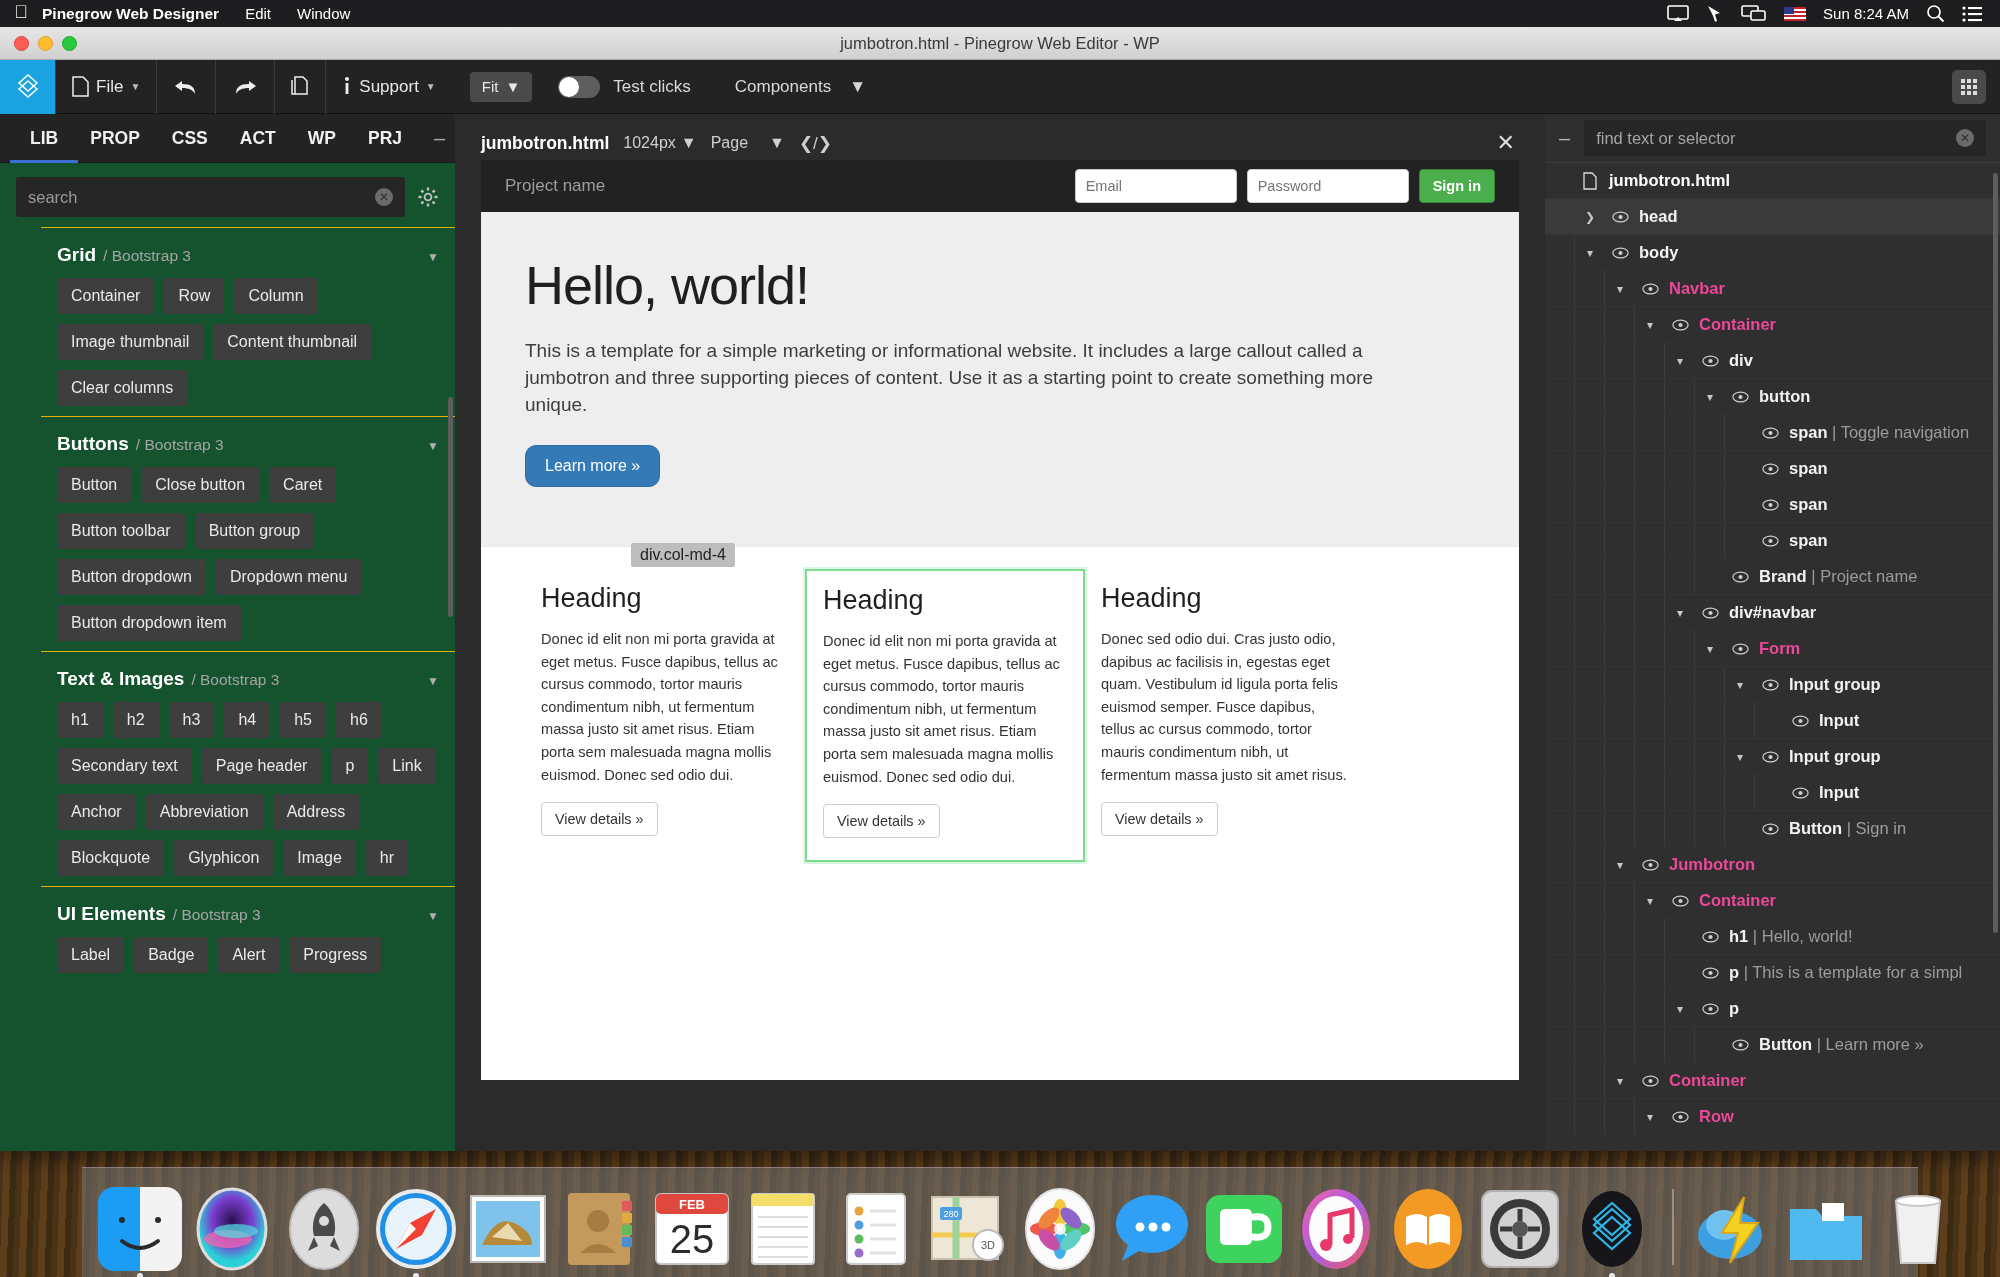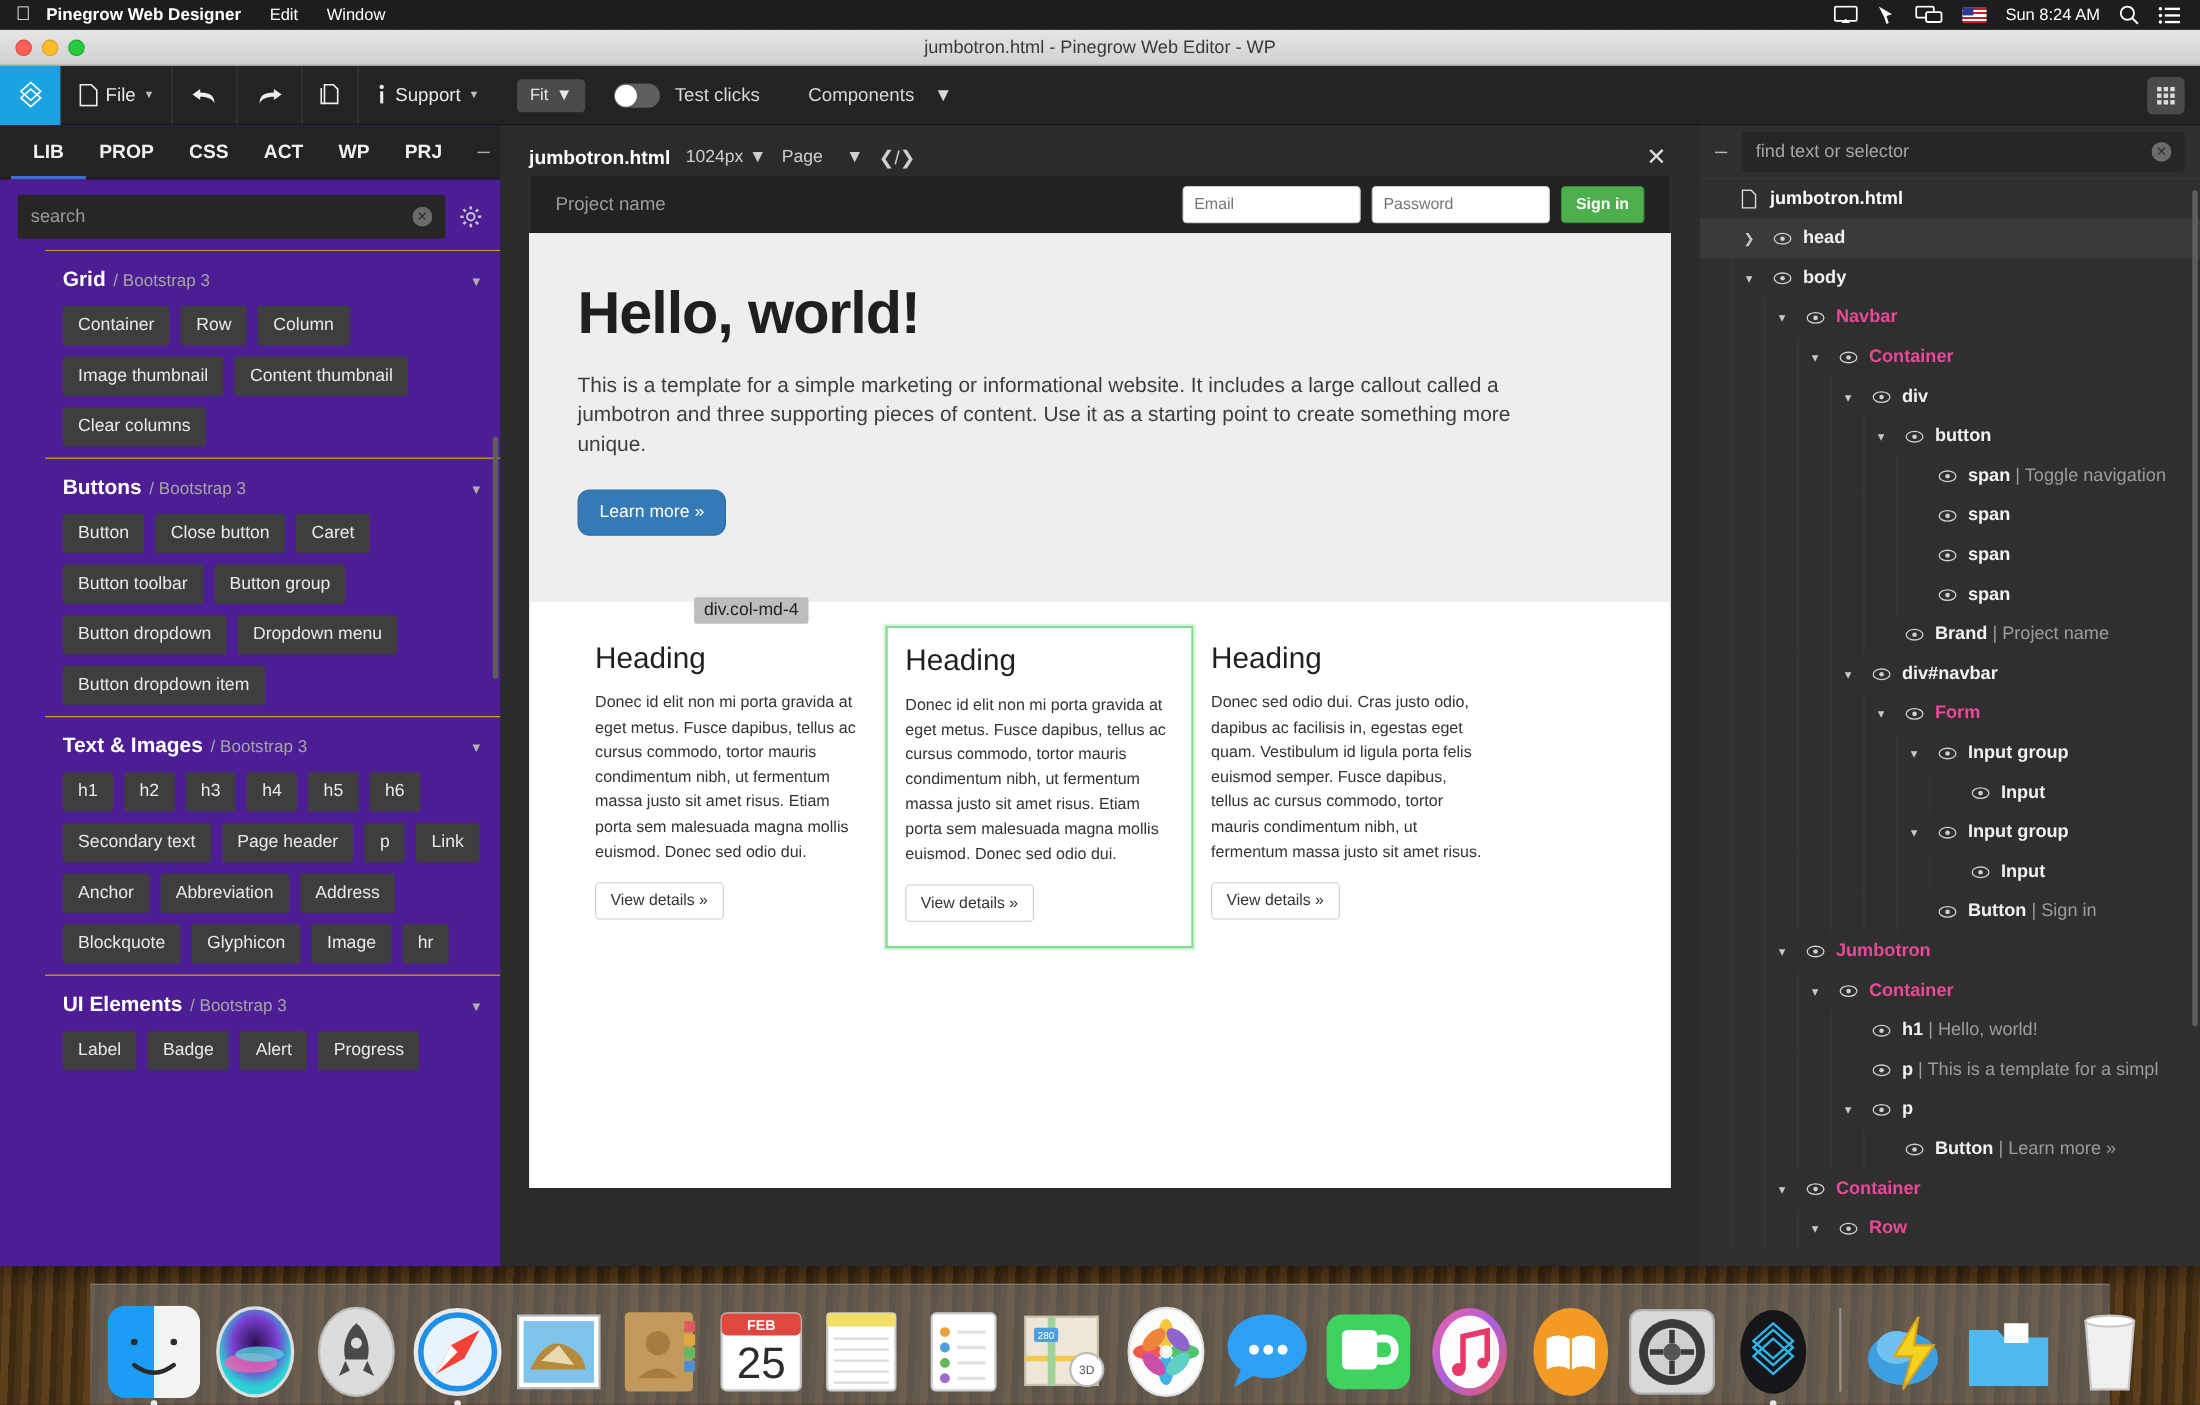--- a/index.html
+++ b/index.html
@@ -79,21 +79,21 @@
   .tb-text{color:#d8d8d8;font-size:17px;margin-left:13px;}
   .tb-comp{color:#d8d8d8;font-size:17px;margin-left:44px;display:flex;align-items:center;gap:18px;}
   #grid-btn{
     margin-left:auto;margin-right:14px;width:34px;height:34px;border-radius:5px;background:#4a4a4a;
     display:flex;align-items:center;justify-content:center;
   }
   .gdot{width:4px;height:4px;background:#ddd;margin:1px;}
   
   #workspace{ display:flex; height:1037px; }
   
-  #left{ width:455px; background:#4c1d95; display:flex; flex-direction:column; position:relative;}
+  #left{ width:455px; background:#14532d; display:flex; flex-direction:column; position:relative;}
   #lib-tabs{
     height:49px;background:#232323;display:flex;align-items:center;padding-left:14px;gap:0;
     border-bottom:1px solid #1b1b1b;
   }
   .ltab{color:#f0f0f0;font-size:17.5px;font-weight:bold;padding:0 16px;line-height:49px;position:relative;}
   .ltab.active::after{content:"";position:absolute;left:-4px;right:-4px;bottom:0;height:3px;background:#3b6fd4;}
   .ltab.minus{margin-left:auto;padding-right:20px;font-weight:normal;color:#aaa;font-size:20px;}
   #lib-search{ padding:14px 16px 10px 16px; display:flex; align-items:center; gap:12px;}
   .searchbox{
     flex:1;height:40px;background:#262626;border-radius:3px;display:flex;align-items:center;
@@ -133,21 +133,21 @@
   .bsnav .form{margin-left:auto;display:flex;align-items:center;gap:10px;}
   .bsnav input{
     width:162px;height:34px;border:1px solid #ccc;border-radius:4px;padding:0 10px;
     font-size:14.5px;color:#555;font-family:"Liberation Sans",sans-serif;background:#fff;
   }
   .bsnav .signin{
     background:#4cae4c;border:1px solid #398439;color:#fff;height:34px;border-radius:4px;
     padding:0 13px;font-size:14.5px;font-weight:bold;
   }
   .jumbo{background:#eee;padding:42px 44px 60px 44px;}
-  .jumbo h1{font-size:54px;font-weight:bold;color:#1f1f1f;letter-spacing:-1px;margin-bottom:22px;}
+  .jumbo h1{font-size:54px;font-weight:normal;color:#1f1f1f;letter-spacing:-1px;margin-bottom:22px;}
   .jumbo p{font-size:19px;line-height:1.42;color:#3d3d3d;max-width:880px;margin-bottom:26px;}
   .learnbtn{
     display:inline-block;background:#337ab7;border:1px solid #2e6da4;border-radius:11px;
     color:#fff;font-size:16px;padding:11px 19px;
   }
   .cols{display:flex;padding:0 44px;gap:0;position:relative;margin-top:22px;}
   .col{width:280px;padding:14px 16px 22px 16px;}
   .col.sel{border:2px solid #7ddc8e;box-shadow:0 0 0 2px rgba(125,220,142,.28);}
   .col h2{font-size:27px;font-weight:normal;color:#1f1f1f;margin-bottom:14px;}
   .col p{font-size:14.6px;line-height:1.55;color:#333;margin-bottom:16px;}

